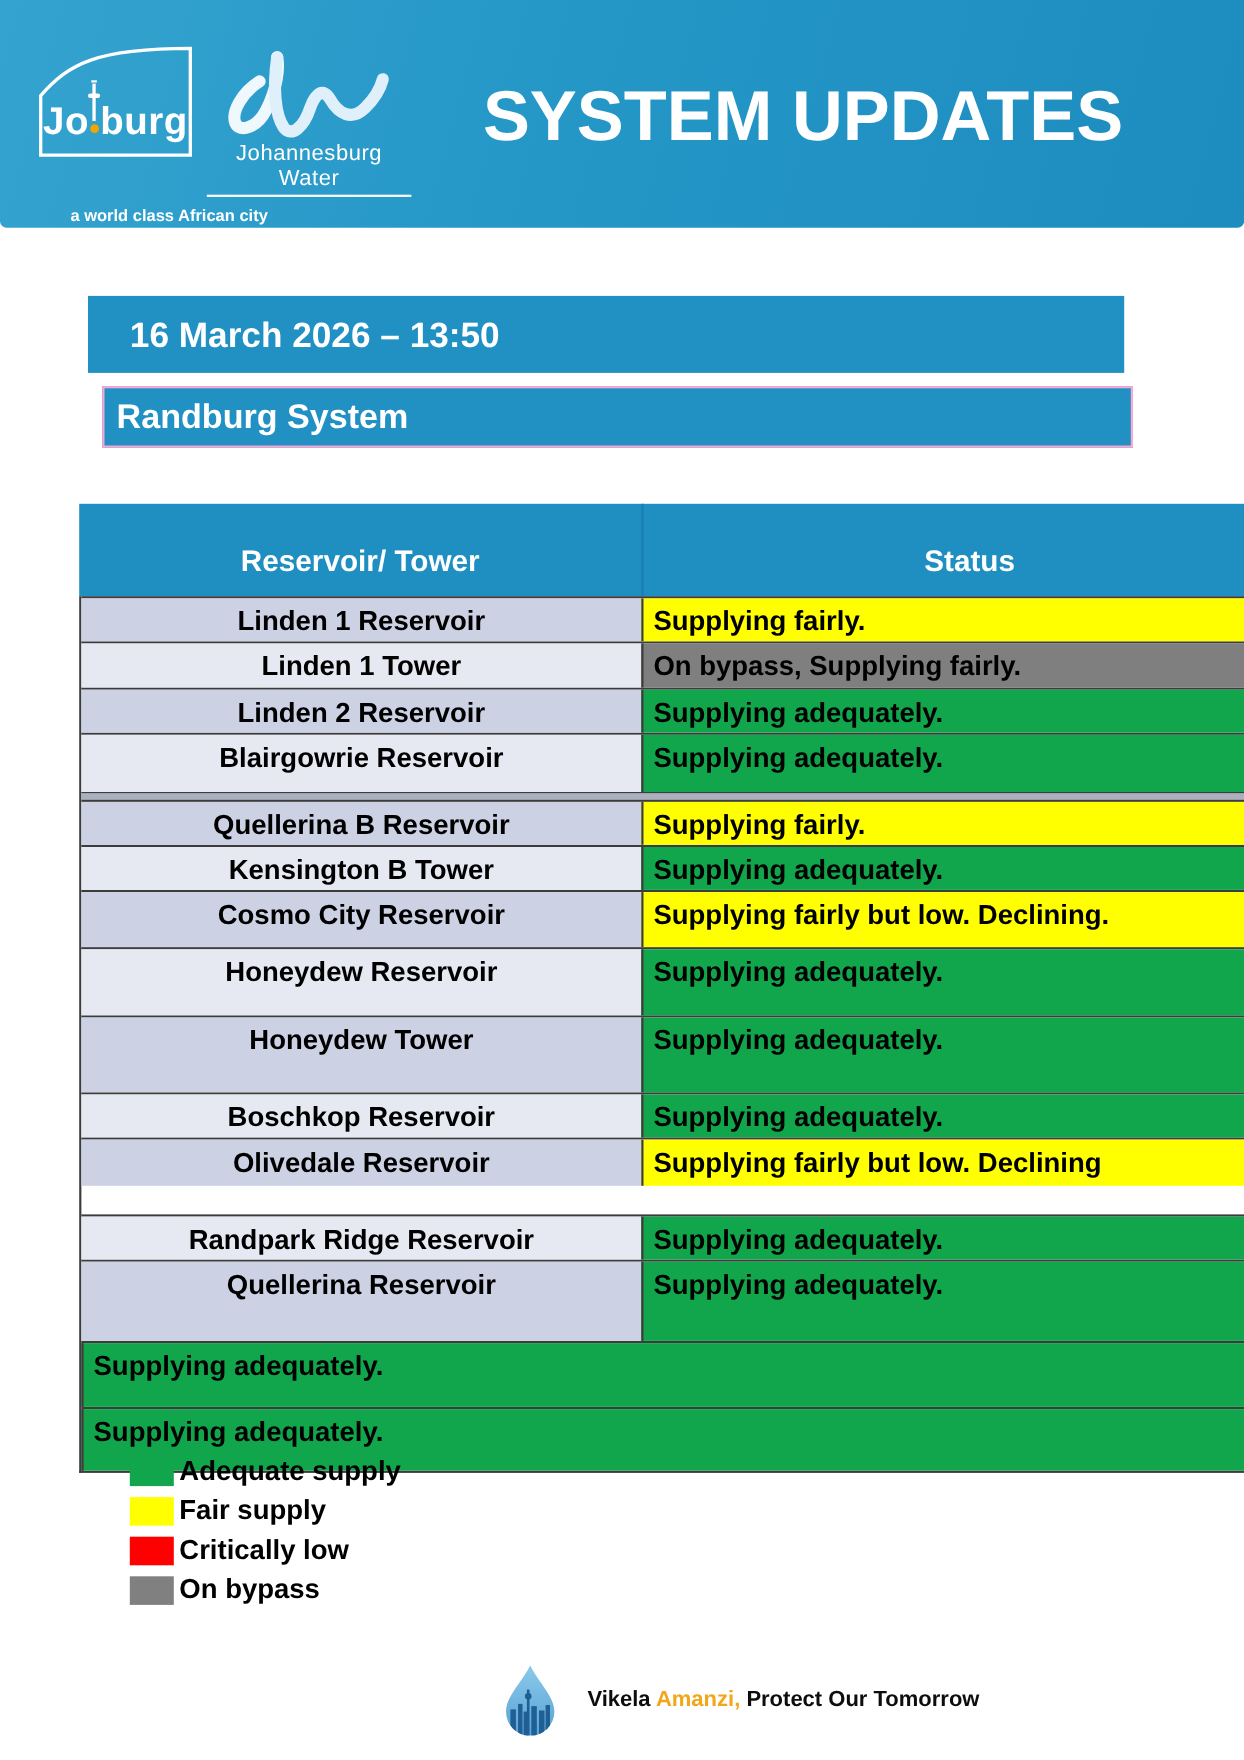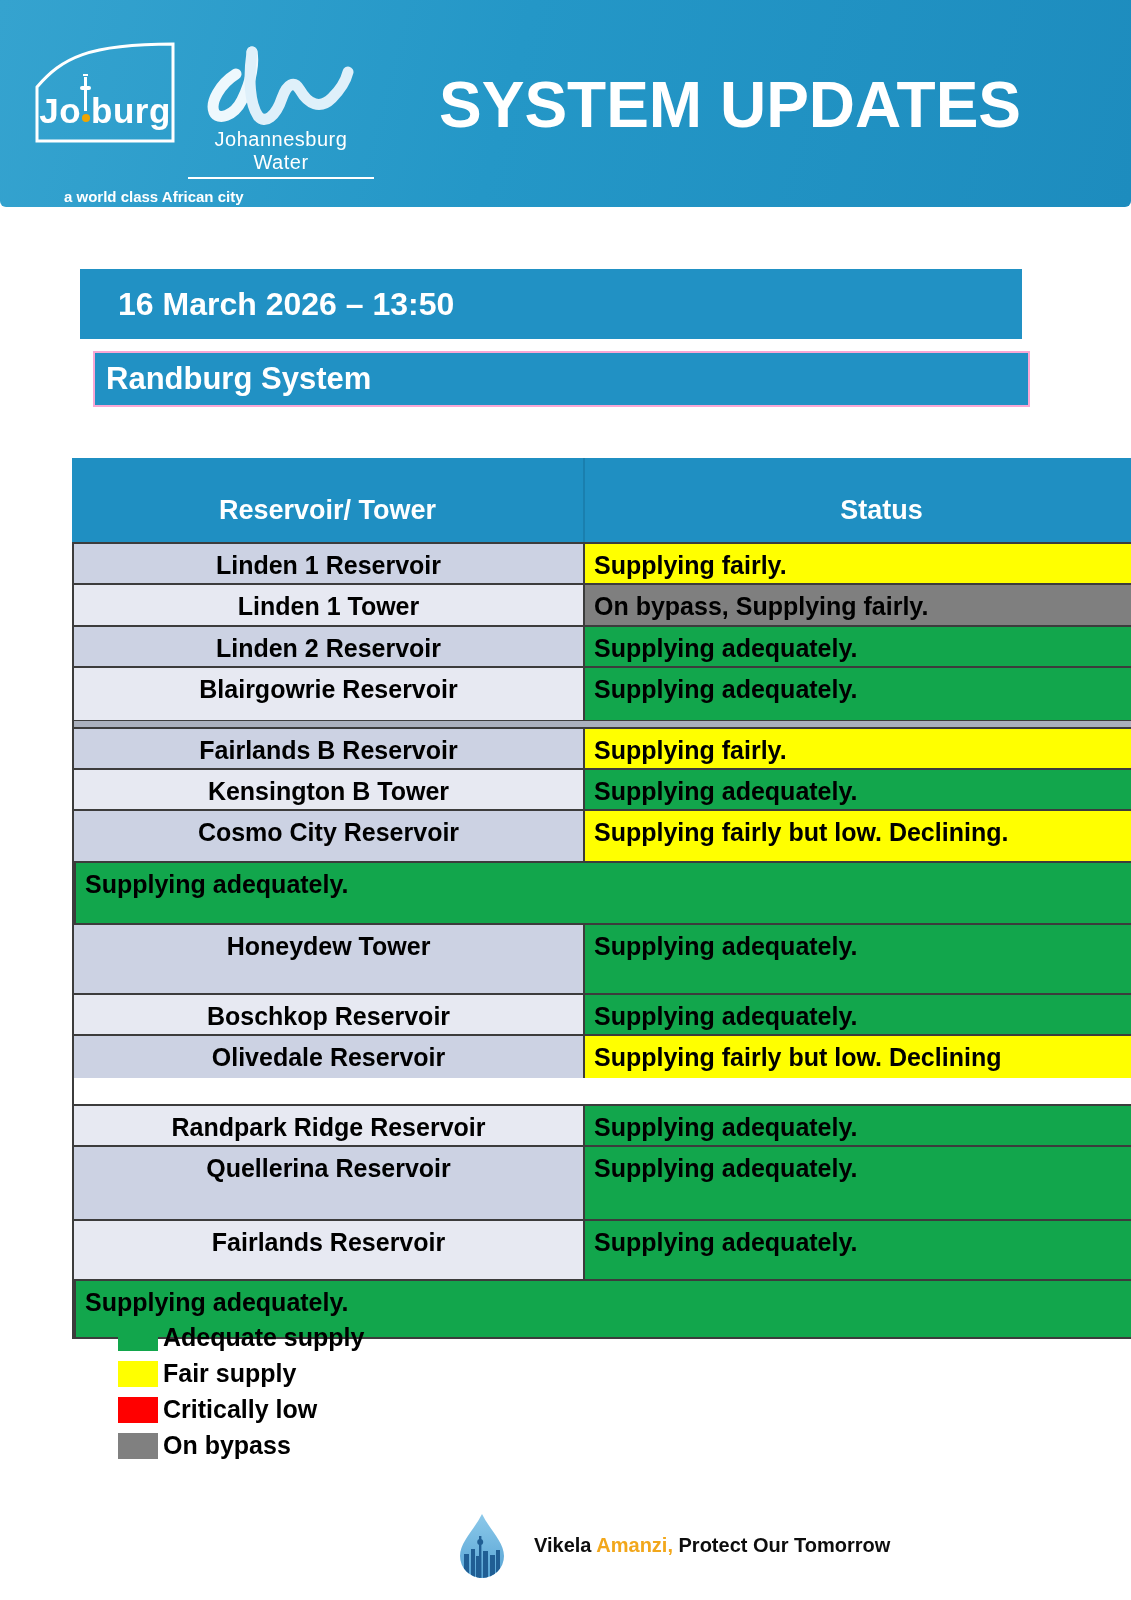--- a/index.html
+++ b/index.html
@@ -122,35 +122,36 @@
       <div class="cell cell-name">Linden 2 Reservoir</div>
       <div class="cell cell-status" style="background: rgb(18, 166, 76);">Supplying adequately.</div>
     </div>
 
     <div class="t-row even" style="min-height: 54px;">
       <div class="cell cell-name">Blairgowrie Reservoir</div>
       <div class="cell cell-status" style="background: rgb(18, 166, 76);">Supplying adequately.</div>
     </div>
   <div class="row-gap"></div>
     <div class="t-row odd" style="min-height: 41px;">
-      <div class="cell cell-name">Fairlands B Reservoir</div>
+      <div class="cell cell-name">Quellerina B Reservoir</div>
       <div class="cell cell-status" style="background: rgb(255, 255, 0);">Supplying fairly.</div>
     </div>
 
     <div class="t-row even" style="min-height: 41px;">
       <div class="cell cell-name">Kensington B Tower</div>
       <div class="cell cell-status" style="background: rgb(18, 166, 76);">Supplying adequately.</div>
     </div>
 
     <div class="t-row odd" style="min-height: 52px;">
       <div class="cell cell-name">Cosmo City Reservoir</div>
       <div class="cell cell-status" style="background: rgb(255, 255, 0);">Supplying fairly but low. Declining.</div>
     </div>
 
     <div class="t-row even" style="min-height: 62px;">
+      <div class="cell cell-name">Honeydew Reservoir</div>
       <div class="cell cell-status" style="background: rgb(18, 166, 76);">Supplying adequately.</div>
     </div>
 
     <div class="t-row odd" style="min-height: 70px;">
       <div class="cell cell-name">Honeydew Tower</div>
       <div class="cell cell-status" style="background: rgb(18, 166, 76);">Supplying adequately.</div>
     </div>
 
     <div class="t-row even" style="min-height: 41px;">
       <div class="cell cell-name">Boschkop Reservoir</div>
@@ -166,21 +167,20 @@
       <div class="cell cell-name">Randpark Ridge Reservoir</div>
       <div class="cell cell-status" style="background: rgb(18, 166, 76);">Supplying adequately.</div>
     </div>
 
     <div class="t-row odd" style="min-height: 74px;">
       <div class="cell cell-name">Quellerina Reservoir</div>
       <div class="cell cell-status" style="background: rgb(18, 166, 76);">Supplying adequately.</div>
     </div>
 
     <div class="t-row even" style="min-height: 60px;">
-      <div class="cell cell-name">Fairlands Reservoir</div>
       <div class="cell cell-status" style="background: rgb(18, 166, 76);">Supplying adequately.</div>
     </div>
 
     <div class="t-row odd" style="min-height: 58px;">
       <div class="cell cell-status" style="background: rgb(18, 166, 76);">Supplying adequately.</div>
     </div>
   </div>
   </div>
 
   <div class="legend">

